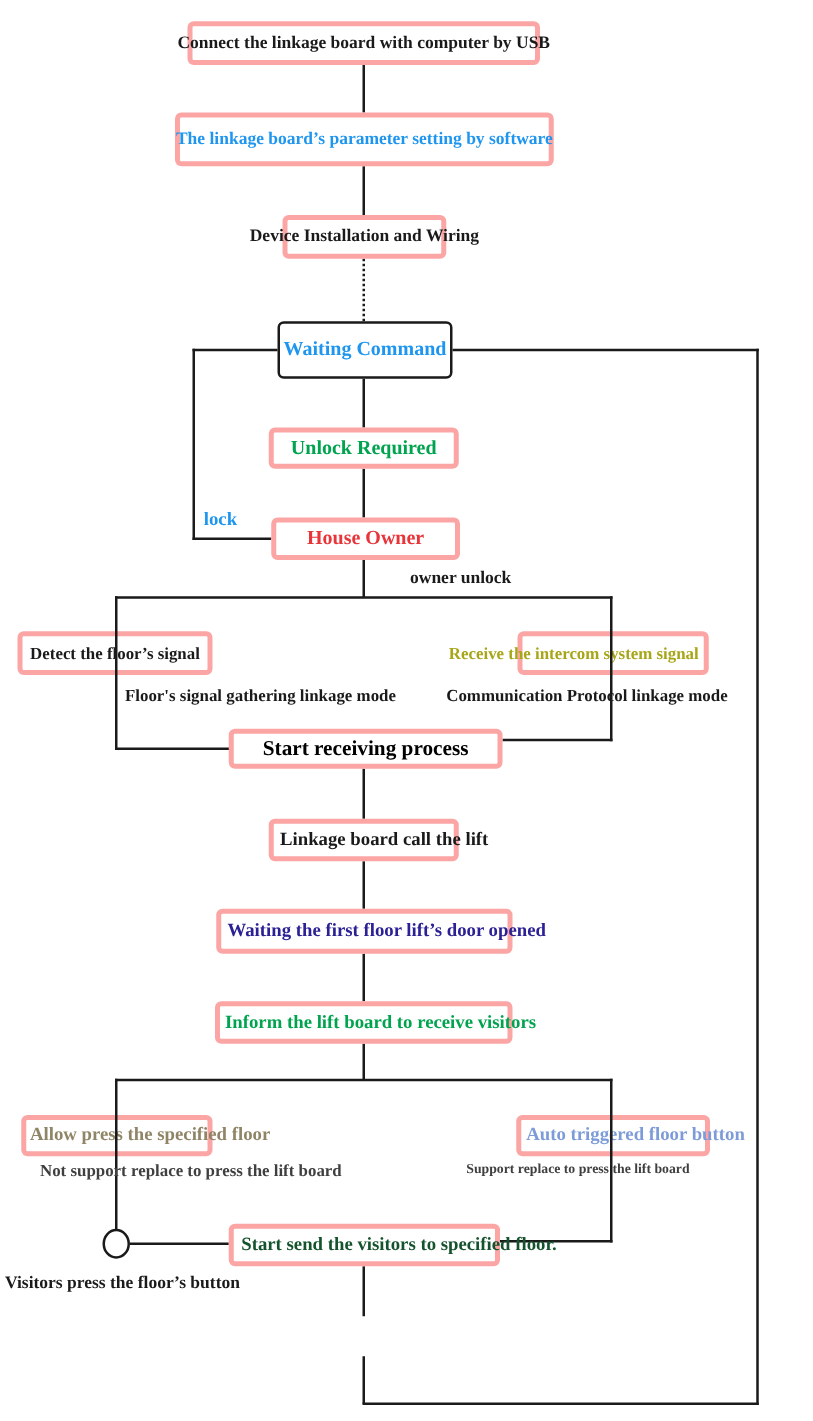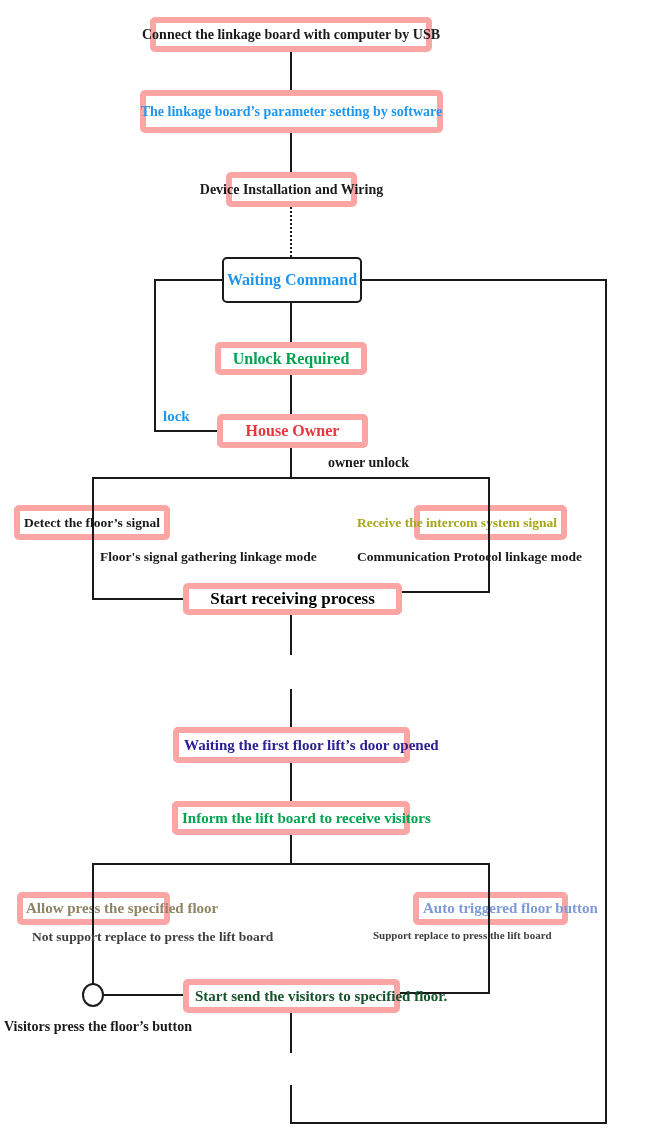--- a/index.html
+++ b/index.html
@@ -1,19 +1,19 @@
 <!DOCTYPE html>
 <html><head>
 <meta charset="utf-8">
 <style>
   html,body{margin:0;padding:0;background:#ffffff;}
   .wrap{position:relative;width:650px;height:1137px;background:#ffffff;overflow:hidden;
         font-family:"Liberation Serif",serif;font-weight:bold;}
   .node{position:absolute;display:flex;align-items:center;justify-content:center;
-        white-space:nowrap;background:#ffffff;border:6px solid #fca5a5;border-radius:5px;
+        white-space:nowrap;background:#ffffff;border:4px solid #fca5a5;border-radius:5px;
         z-index:2;box-sizing:border-box;}
   .node.la{justify-content:flex-start;}
   .node.ra{justify-content:flex-end;}
   .lbl{position:absolute;white-space:nowrap;z-index:4;line-height:1.15;}
   .line{position:absolute;background:#1a1a1a;z-index:1;}
   .line.over{z-index:3;}
   .dotted{position:absolute;width:0;border-left:2px dotted #1a1a1a;z-index:1;}
   .circle{position:absolute;width:22px;height:24px;border:2px solid #1a1a1a;border-radius:50%;
           box-sizing:border-box;background:transparent;z-index:2;}
 
@@ -130,20 +130,23 @@
   </div>
   <div class="node" id="n-detect">
     <span style="color: rgb(26, 26, 26);">Detect the floor’s signal</span>
   </div>
   <div class="node ra" id="n-intercom">
     <span style="color: rgb(167, 165, 24);">Receive the intercom system signal</span>
   </div>
   <div class="node" id="n-startrecv">
     <span style="color: #000000;">Start receiving process</span>
   </div>
+  <div class="node la" id="n-call">
+    <span style="color: rgb(26, 26, 26);">Linkage board call the lift</span>
+  </div>
   <div class="node la" id="n-door">
     <span style="color: rgb(43, 32, 148);">Waiting the first floor lift’s door opened</span>
   </div>
   <div class="node la" id="n-inform">
     <span style="color: rgb(0, 164, 79);">Inform the lift board to receive visitors</span>
   </div>
   <div class="node la" id="n-allow">
     <span style="color: rgb(143, 133, 102);">Allow press the specified floor</span>
   </div>
   <div class="node la" id="n-auto">

